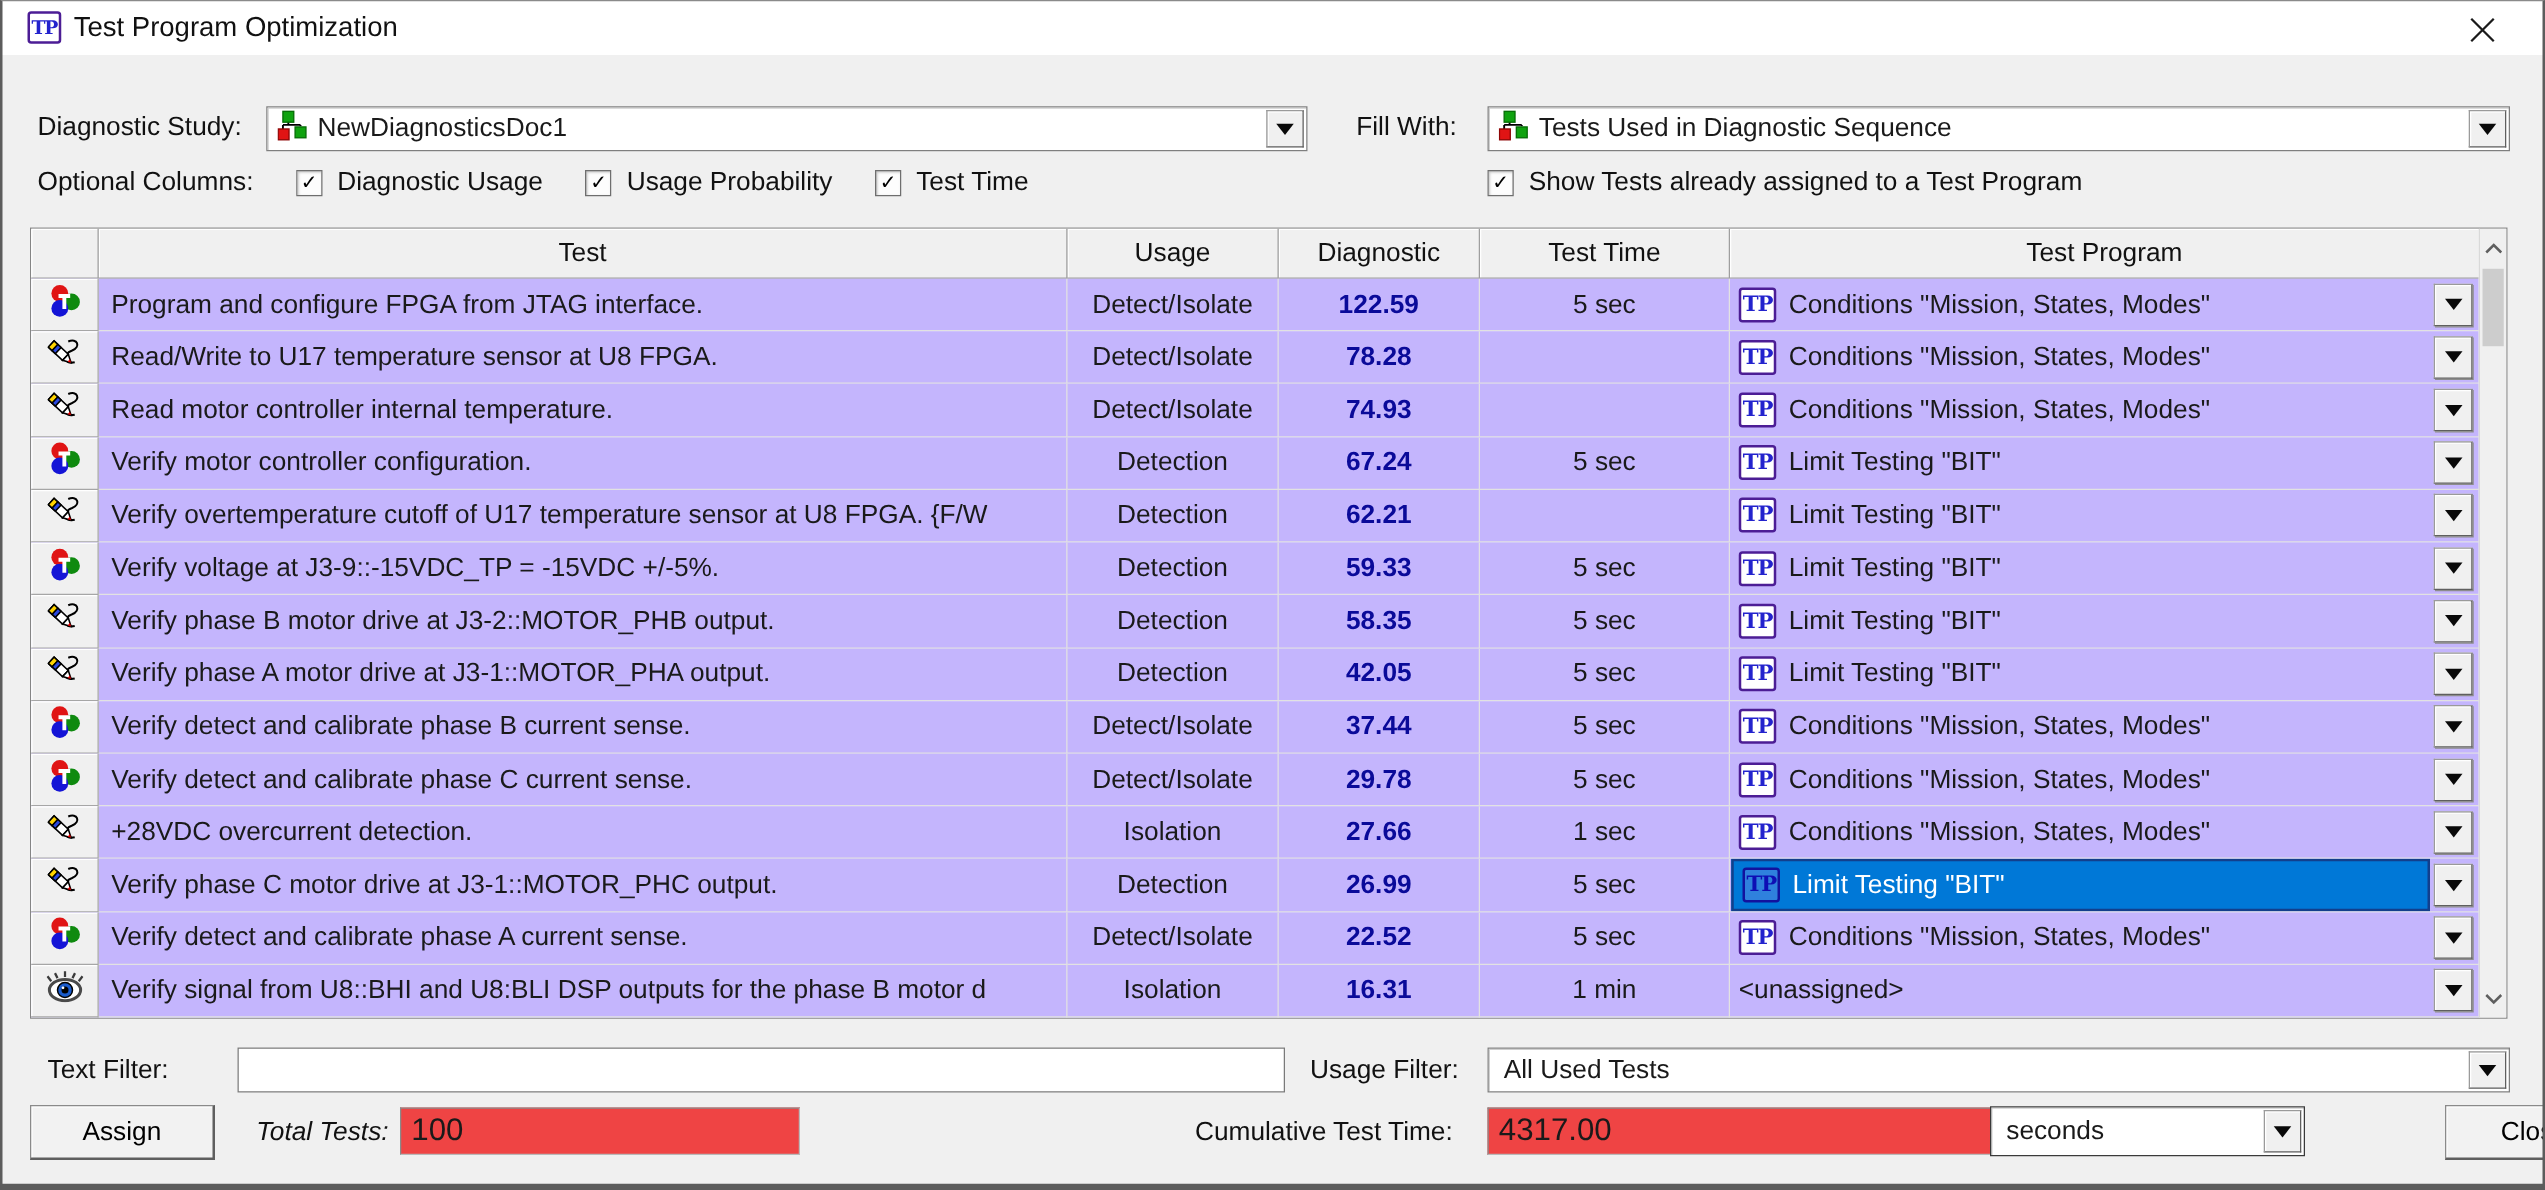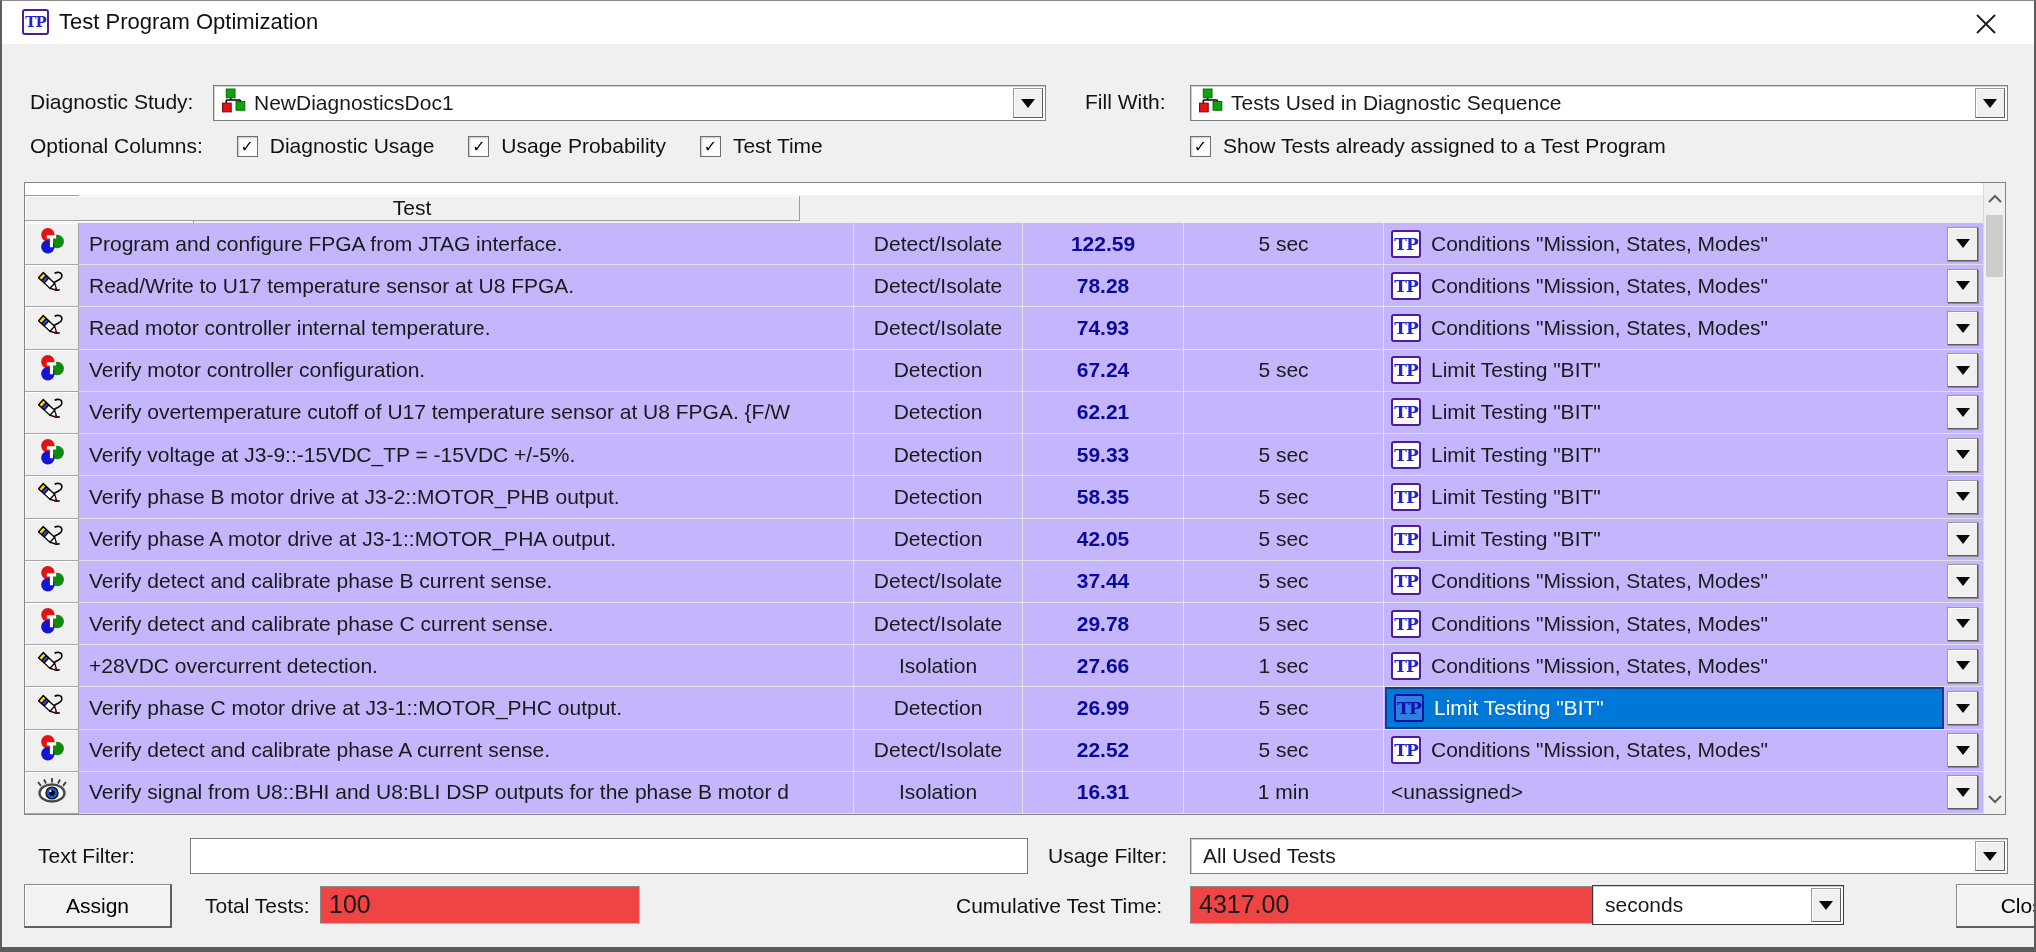--- a/index.html
+++ b/index.html
@@ -43,21 +43,21 @@
 
   .row-study { position:absolute; top:85px; left:0; right:0; height:35px; }
   .row-study .lbl { position:absolute; top:5px; }
   .row-opt { position:absolute; top:134px; left:0; right:0; height:30px; }
 
   .tree-icon { flex:none; margin-left:2px; }
 
   
   .table { position:absolute; left:24px; top:182px; width:1982px; height:633px;
     background:#fff; border:1px solid #858585; }
-  .thead { position:absolute; top:12px; left:0; right:22px; height:40px; display:flex; background:#f0f0f0;flex-direction:column; }
+  .thead { position:absolute; top:0; left:0; right:22px; height:40px; display:flex; background:#f0f0f0; }
   .hcell { border-right:1px solid #9e9e9e; border-bottom:1px solid #9e9e9e;
     box-shadow: inset 1px 1px 0 #fff; display:flex; align-items:center; justify-content:center;
     font-size:21px; color:#111; flex:none; }
   .tbody { position:absolute; top:40px; bottom:0; left:0; right:22px; display:flex; flex-direction:column; }
   .trow { flex:1; display:flex; min-height:0; background:#c4b5fd; }
   .cell { border-right:1px solid #e2e2e2; border-bottom:1px solid #e2e2e2;
     display:flex; align-items:center; overflow:hidden; flex:none; font-size:21px; }
   .w-icon { width:54px; } .w-test { width:775px; } .w-usage { width:169px; }
   .w-prob { width:161px; } .w-time { width:200px; } .w-prog { flex:1 1 auto; border-right:none; }
   .c-icon { background:#f0f0f0; border-right:1px solid #a6a6a6; border-bottom:1px solid #a6a6a6;
@@ -164,21 +164,21 @@
     <span class="cb">✓</span>
     <span class="lbl">Show Tests already assigned to a Test Program</span>
   </div>
 </div>
 
 <div class="table">
   <div class="thead">
     <div class="hcell w-icon"></div>
     <div class="hcell w-test">Test</div>
     <div class="hcell w-usage">Usage</div>
-    <div class="hcell w-prob">Conditions</div>
+    <div class="hcell w-prob">Diagnostic</div>
     <div class="hcell w-time">Test Time</div>
     <div class="hcell" style="flex:1; border-right:none;">Test Program</div>
   </div>
   <div class="tbody">
       <div class="trow">
     <div class="cell c-icon w-icon">
           <span class="icon-slot"><svg width="28" height="28" viewBox="0 0 27 27">
               <circle cx="9.5" cy="7.5" r="6.5" fill="#e01414"></circle>
               <circle cx="18.5" cy="14" r="6.5" fill="#0f8a0f"></circle>
               <circle cx="9.5" cy="19" r="6.5" fill="#1414d6"></circle>
@@ -577,21 +577,21 @@
   <div class="combo" style="left:1190px; width:818px; top:0;">
     <span class="combo-text">All Used Tests</span>
     <span class="arrow-btn">
         <span class="tri"></span>
       </span>
   </div>
 </div>
 
 <div class="row-bottom">
   <button class="btn" style="left:24px; width:148px; height:44px;">Assign</button>
-  <span class="lbl" style="position:absolute; left:205px; top:10px;">Total Tests:</span>
+  <span class="lbl" style="position:absolute; left:205px; top:10px;font-style:italic;">Total Tests:</span>
   <div class="ro-box" style="left:320px; width:320px; height:38px; top:2px;">100</div>
   <span class="lbl" style="position:absolute; left:956px; top:10px;">Cumulative Test Time:</span>
   <div class="ro-box" style="left:1190px; width:458px; height:38px; top:2px;">4317.00</div>
   <div class="combo" style="left:1592px; width:252px; height:40px; top:1px; border:1px solid #3a3a3a;">
     <span class="combo-text">seconds</span>
     <span class="arrow-btn">
         <span class="tri"></span>
       </span>
   </div>
   <button class="btn" style="left:1956px; width:144px; height:44px;">Close</button>

